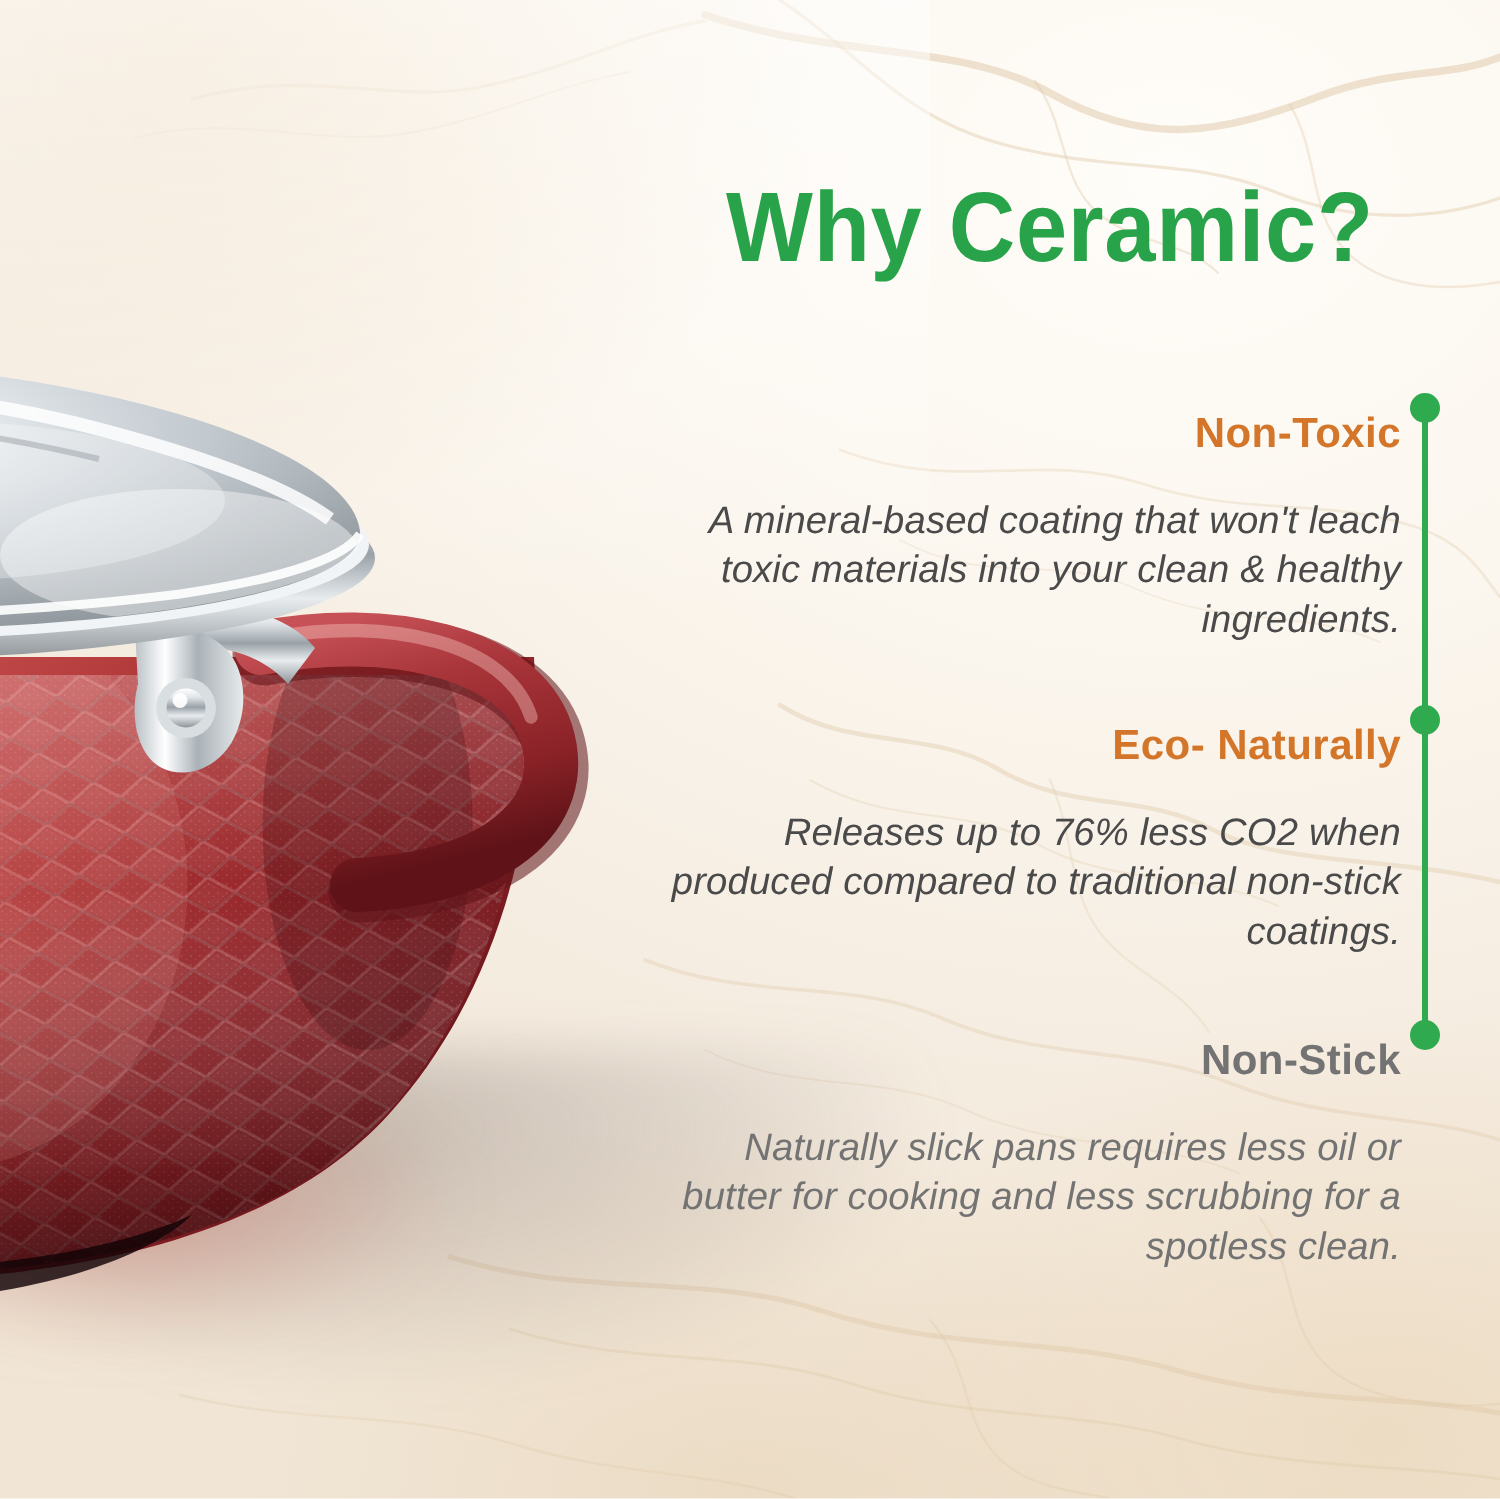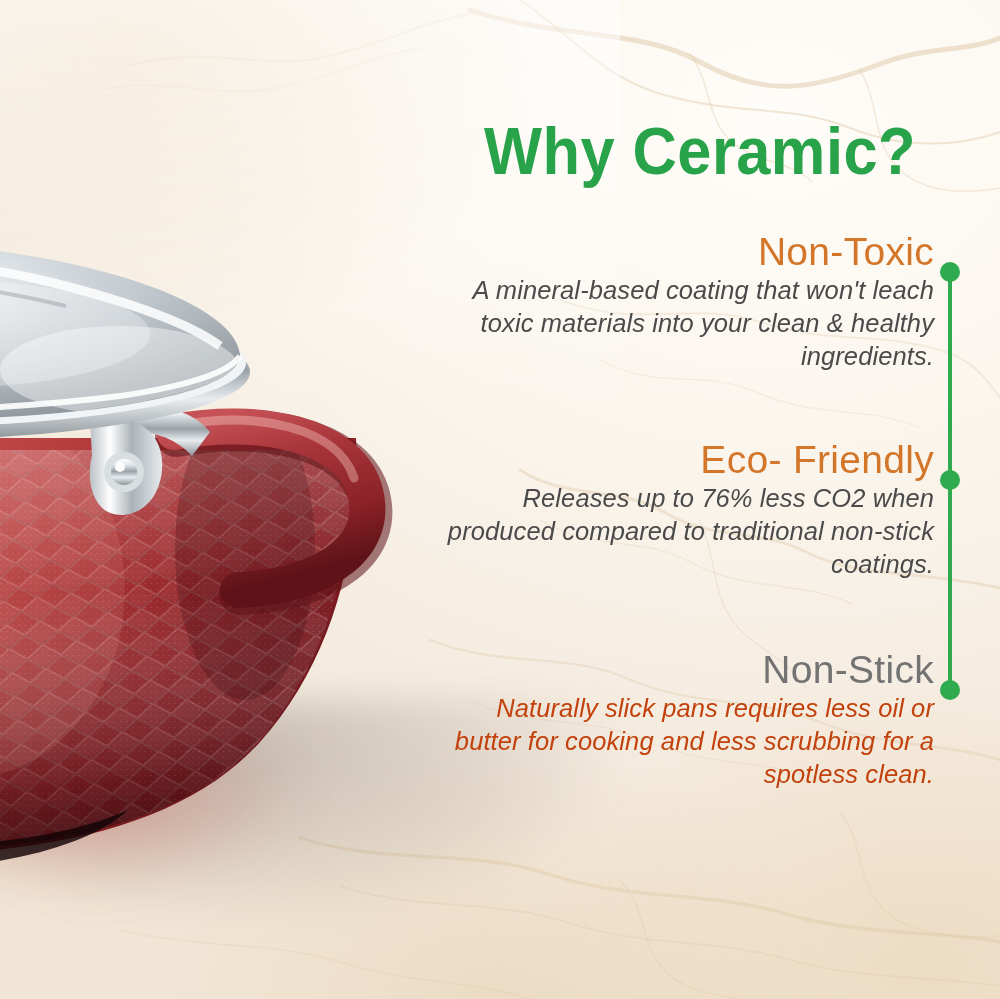--- a/index.html
+++ b/index.html
@@ -86,28 +86,29 @@
   }
 
   .features { position:absolute; left:430px; top:232px; width:504px; }
 
   .feature { position:absolute; left:0; width:504px; text-align:right; }
   .f1 { top:0px; }
   .f2 { top:208px; }
   .f3 { top:418px; }
 
   .f-title {
-    font-size:39px;
+    font-size:28px;
     line-height:1.02;
-    font-weight:400;
+    font-weight:700;
     letter-spacing:.3px;
     white-space:nowrap;
+    margin-top:43px;
   }
   .f-body {
-    margin-top:2px;
+    margin-top:27px;
     font-size:25.5px;
     line-height:1.30;
     font-style:italic;
     letter-spacing:.1px;
   }
 </style>
 </head>
 <body>
 
 <div id="stage">
@@ -296,23 +297,23 @@
   </div>
 
   <div class="features">
 
     <section class="feature f1">
       <h2 class="f-title" style="color:#d4762a">Non-Toxic</h2>
       <p class="f-body" style="color:#4a4a4a">A mineral-based coating that won't leach toxic materials into your clean &amp; healthy ingredients.</p>
     </section>
 
     <section class="feature f2">
-      <h2 class="f-title" style="color:#d4762a">Eco- Friendly</h2>
+      <h2 class="f-title" style="color:#d4762a">Eco- Naturally</h2>
       <p class="f-body" style="color:#4a4a4a">Releases up to 76% less CO2 when produced compared to traditional non-stick coatings.</p>
     </section>
 
     <section class="feature f3">
       <h2 class="f-title" style="color:#737373">Non-Stick</h2>
-      <p class="f-body" style="color:#c2410c">Naturally slick pans requires less oil or butter for cooking and less scrubbing for a spotless clean.</p>
+      <p class="f-body" style="color:#737373">Naturally slick pans requires less oil or butter for cooking and less scrubbing for a spotless clean.</p>
     </section>
 
   </div>
 </div>
 
 </body></html>

